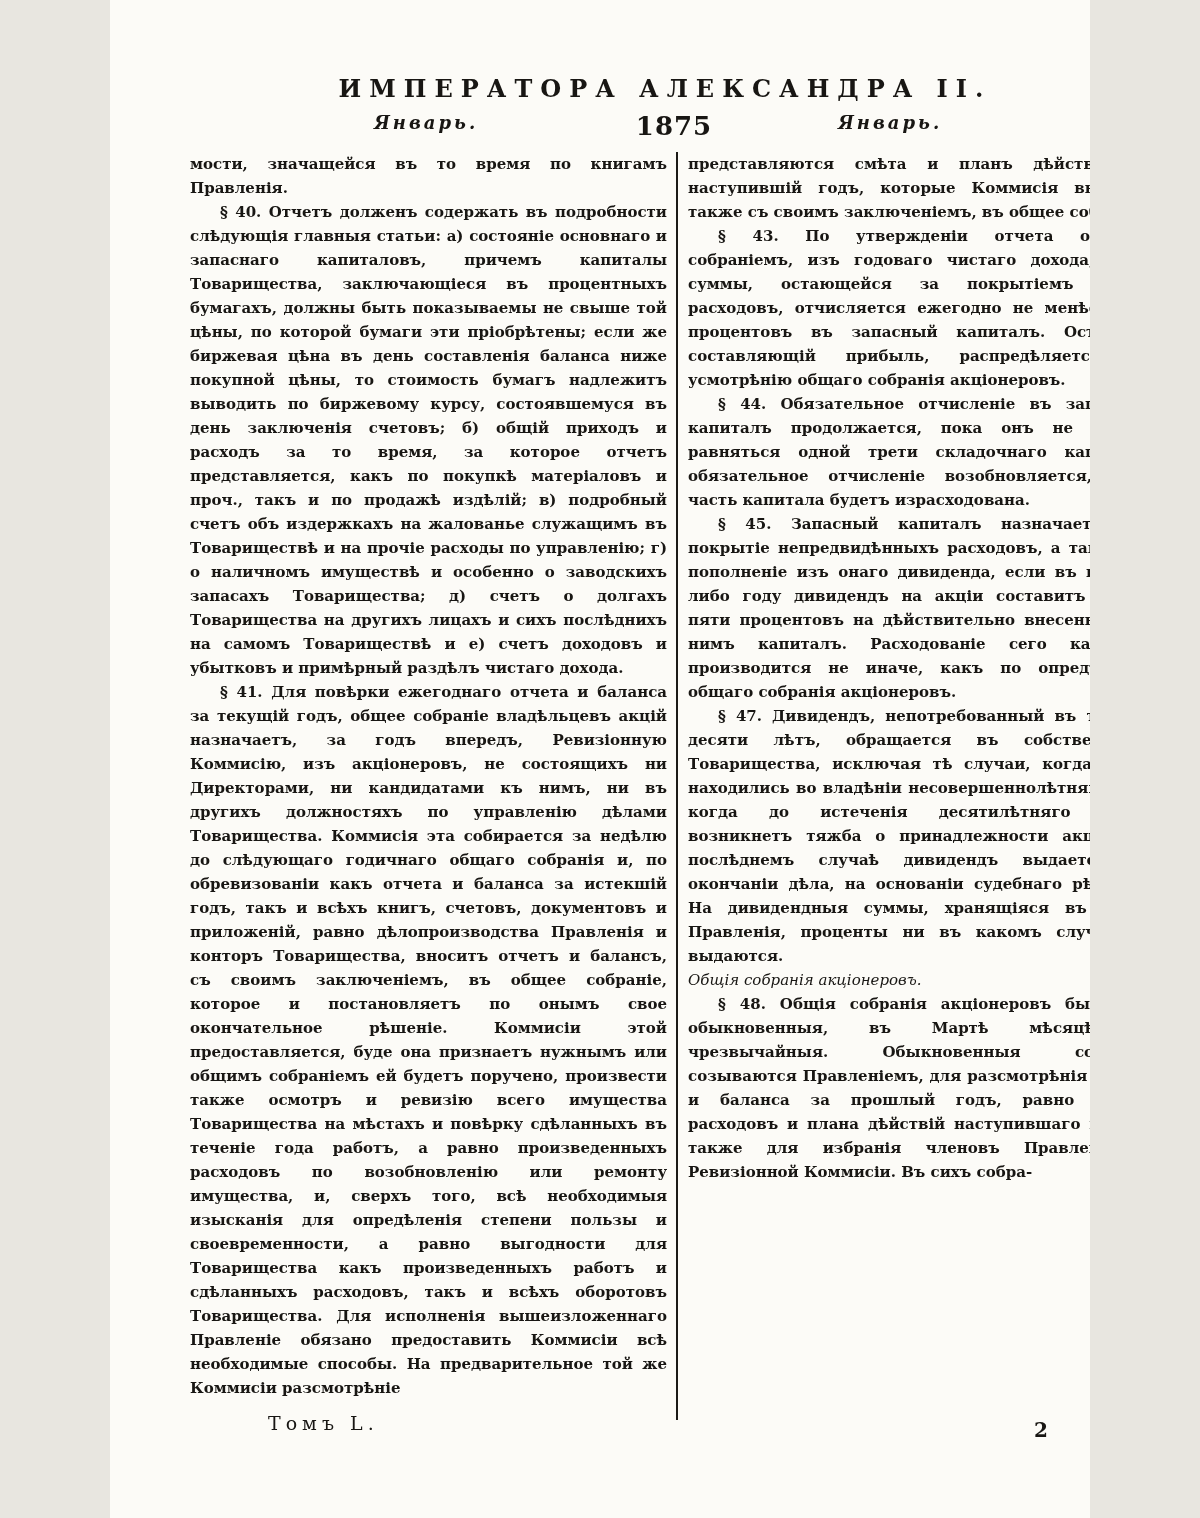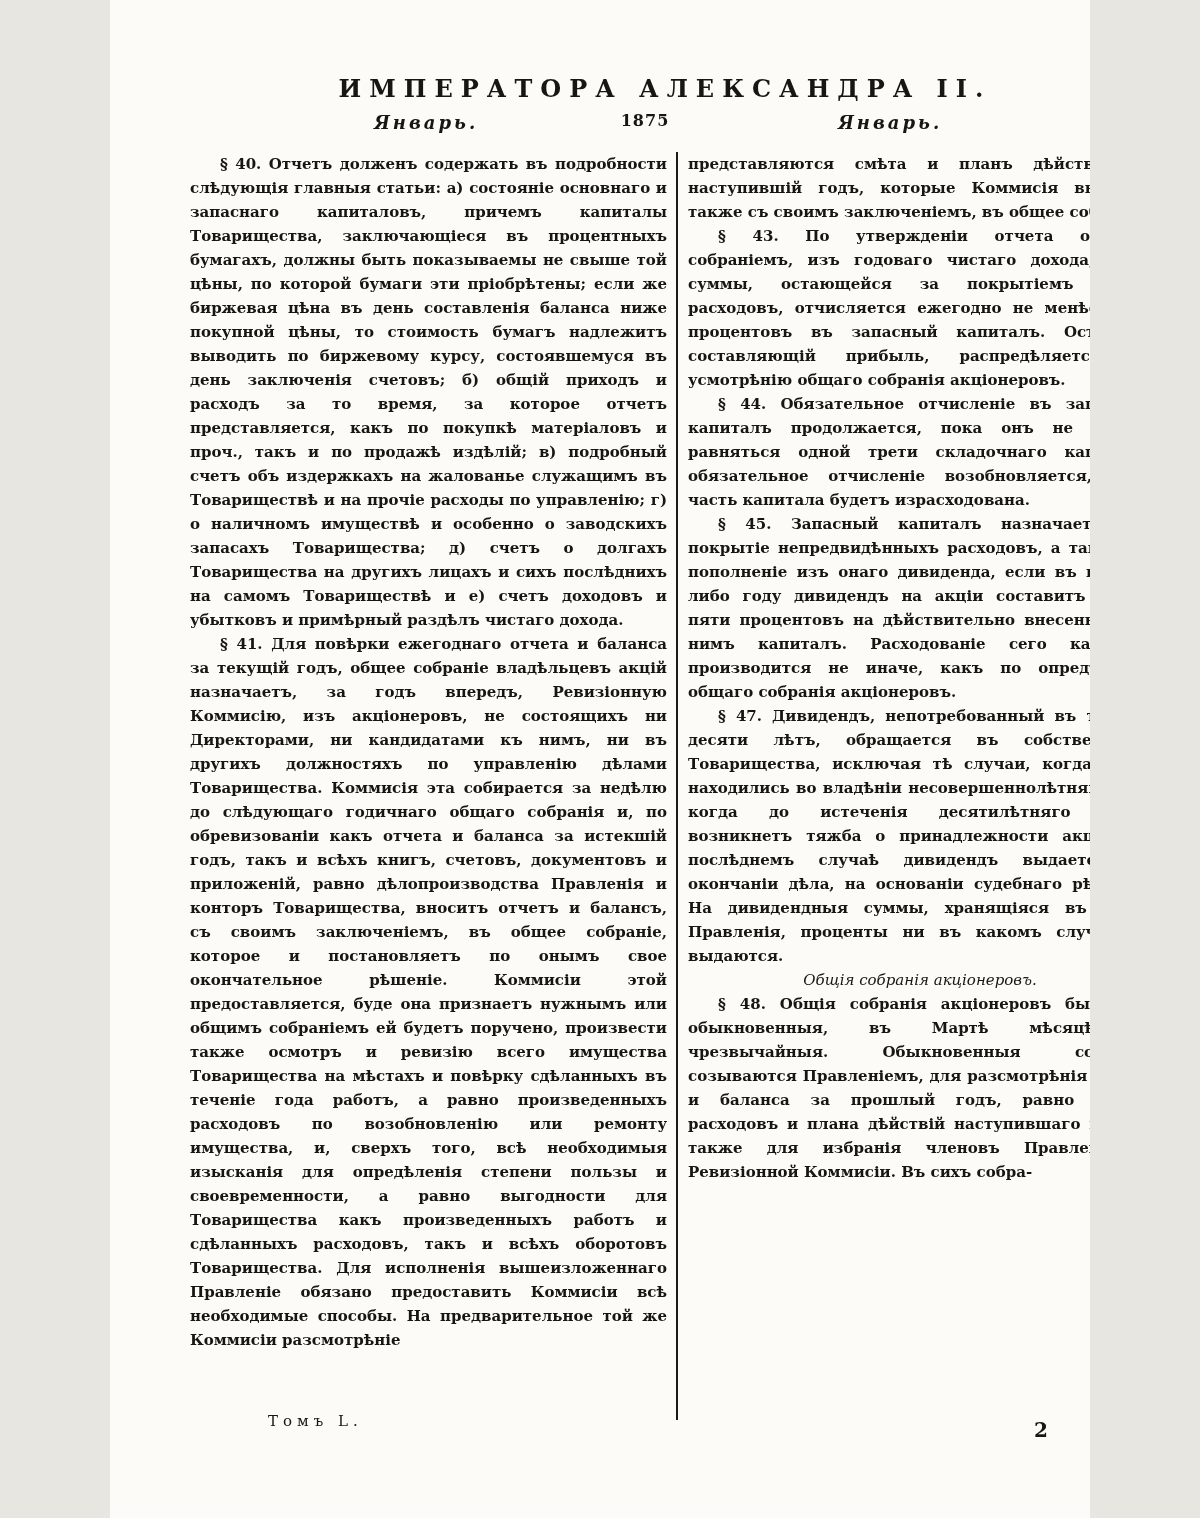--- a/index.html
+++ b/index.html
@@ -25,23 +25,23 @@
     font-size:21px; font-weight:bold;
   }
   .month-left, .month-right {
     position:absolute; top:112px;
     font-size:18px; font-weight:bold; font-style:italic; letter-spacing:3px;
     white-space:nowrap;
   }
   .month-left { left:264px; }
   .month-right { left:728px; }
   .year {
-    position:absolute; top:111px; left:535px;
+    position:absolute; top:111px; left:564px;
     transform:translateX(-50%);
-    font-size:16px; font-weight:bold; letter-spacing:1px;
+    font-size:26px; font-weight:bold; letter-spacing:1px;
   }
   .doc-number {
     position:absolute; top:142px; left:1022px;
     font-size:31px; font-weight:bold; font-style:italic;
     letter-spacing:1px; transform:rotate(-2deg);
     white-space:nowrap;
   }
   
   .columns {
     position:absolute; top:152px; left:80px;
@@ -57,29 +57,29 @@
   .col.right { left:498px; width:464px; }
   .divider {
     position:absolute; top:0; left:486px;
     width:2px; height:1268px; background:#1c1a17;
   }
   p.para { margin:0; }
   .section      { text-indent:30px; }
   .note         { text-indent:30px; }
   .continuation { text-indent:0; }
   .subheading {
-    text-align:center; text-indent:0;
+    text-indent:0;
     font-style:italic; font-weight:normal;
     margin:3px 0 1px 0;
   }
   .note i, .para i { font-style:italic; }
   
   .footer-volume {
     position:absolute; top:1412px; left:158px;
-    font-size:15px; letter-spacing:5px;
+    font-size:19px; letter-spacing:5px;
   }
   .footer-number {
     position:absolute; top:1418px; left:924px;
     font-size:20px; font-weight:bold;
   }
   
   .artifact-dot {
     position:absolute; top:660px; left:1055px;
     width:6px; height:3px; background:#44403a; border-radius:50%;
   }
@@ -93,20 +93,21 @@
   <div class="page-num">9</div>
 
   <div class="month-left">Январь.</div>
   <div class="year">1875</div>
   <div class="month-right">Январь.</div>
 
   <div class="doc-number">54244</div>
 
   <div class="columns">
     <div class="col left">
+        <p class="para continuation">мости, значащейся въ то время по книгамъ Правленія.</p>
         <p class="para section">§ 40. Отчетъ долженъ содержать въ подробности слѣдующія главныя статьи: а) состояніе основнаго и запаснаго капиталовъ, причемъ капиталы Товарищества, заключающіеся въ процентныхъ бумагахъ, должны быть показываемы не свыше той цѣны, по которой бумаги эти пріобрѣтены; если же биржевая цѣна въ день составленія баланса ниже покупной цѣны, то стоимость бумагъ надлежитъ выводить по биржевому курсу, состоявшемуся въ день заключенія счетовъ; б) общій приходъ и расходъ за то время, за которое отчетъ представляется, какъ по покупкѣ матеріаловъ и проч., такъ и по продажѣ издѣлій; в) подробный счетъ объ издержкахъ на жалованье служащимъ въ Товариществѣ и на прочіе расходы по управленію; г) о наличномъ имуществѣ и особенно о заводскихъ запасахъ Товарищества; д) счетъ о долгахъ Товарищества на другихъ лицахъ и сихъ послѣднихъ на самомъ Товариществѣ и е) счетъ доходовъ и убытковъ и примѣрный раздѣлъ чистаго дохода.</p>
         <p class="para section">§ 41. Для повѣрки ежегоднаго отчета и баланса за текущій годъ, общее собраніе владѣльцевъ акцій назначаетъ, за годъ впередъ, Ревизіонную Коммисію, изъ акціонеровъ, не состоящихъ ни Директорами, ни кандидатами къ нимъ, ни въ другихъ должностяхъ по управленію дѣлами Товарищества. Коммисія эта собирается за недѣлю до слѣдующаго годичнаго общаго собранія и, по обревизованіи какъ отчета и баланса за истекшій годъ, такъ и всѣхъ книгъ, счетовъ, документовъ и приложеній, равно дѣлопроизводства Правленія и конторъ Товарищества, вноситъ отчетъ и балансъ, съ своимъ заключеніемъ, въ общее собраніе, которое и постановляетъ по онымъ свое окончательное рѣшеніе. Коммисіи этой предоставляется, буде она признаетъ нужнымъ или общимъ собраніемъ ей будетъ поручено, произвести также осмотръ и ревизію всего имущества Товарищества на мѣстахъ и повѣрку сдѣланныхъ въ теченіе года работъ, а равно произведенныхъ расходовъ по возобновленію или ремонту имущества, и, сверхъ того, всѣ необходимыя изысканія для опредѣленія степени пользы и своевременности, а равно выгодности для Товарищества какъ произведенныхъ работъ и сдѣланныхъ расходовъ, такъ и всѣхъ оборотовъ Товарищества. Для исполненія вышеизложеннаго Правленіе обязано предоставить Коммисіи всѣ необходимые способы. На предварительное той же Коммисіи разсмотрѣніе</p>
       </div>
     <div class="divider"></div>
     <div class="col right">
         <p class="para continuation">представляются смѣта и планъ дѣйствій на наступившій годъ, которые Коммисія вноситъ, также съ своимъ заключеніемъ, въ общее собраніе.</p>
         <p class="para section">§ 43. По утвержденіи отчета общимъ собраніемъ, изъ годоваго чистаго дохода, т. е. суммы, остающейся за покрытіемъ всѣхъ расходовъ, отчисляется ежегодно не менѣе пяти процентовъ въ запасный капиталъ. Остатокъ, составляющій прибыль, распредѣляется по усмотрѣнію общаго собранія акціонеровъ.</p>
         <p class="para section">§ 44. Обязательное отчисленіе въ запасный капиталъ продолжается, пока онъ не будетъ равняться одной трети складочнаго капитала; обязательное отчисленіе возобновляется, если часть капитала будетъ израсходована.</p>
         <p class="para section">§ 45. Запасный капиталъ назначается на покрытіе непредвидѣнныхъ расходовъ, а также на пополненіе изъ онаго дивиденда, если въ какомъ либо году дивидендъ на акціи составитъ менѣе пяти процентовъ на дѣйствительно внесенный по нимъ капиталъ. Расходованіе сего капитала производится не иначе, какъ по опредѣленію общаго собранія акціонеровъ.</p>
         <p class="para section">§ 47. Дивидендъ, непотребованный въ теченіе десяти лѣтъ, обращается въ собственность Товарищества, исключая тѣ случаи, когда акціи находились во владѣніи несовершеннолѣтняго, или когда до истеченія десятилѣтняго срока возникнетъ тяжба о принадлежности акцій; въ послѣднемъ случаѣ дивидендъ выдается по окончаніи дѣла, на основаніи судебнаго рѣшенія. На дивидендныя суммы, хранящіяся въ кассѣ Правленія, проценты ни въ какомъ случаѣ не выдаются.</p>

